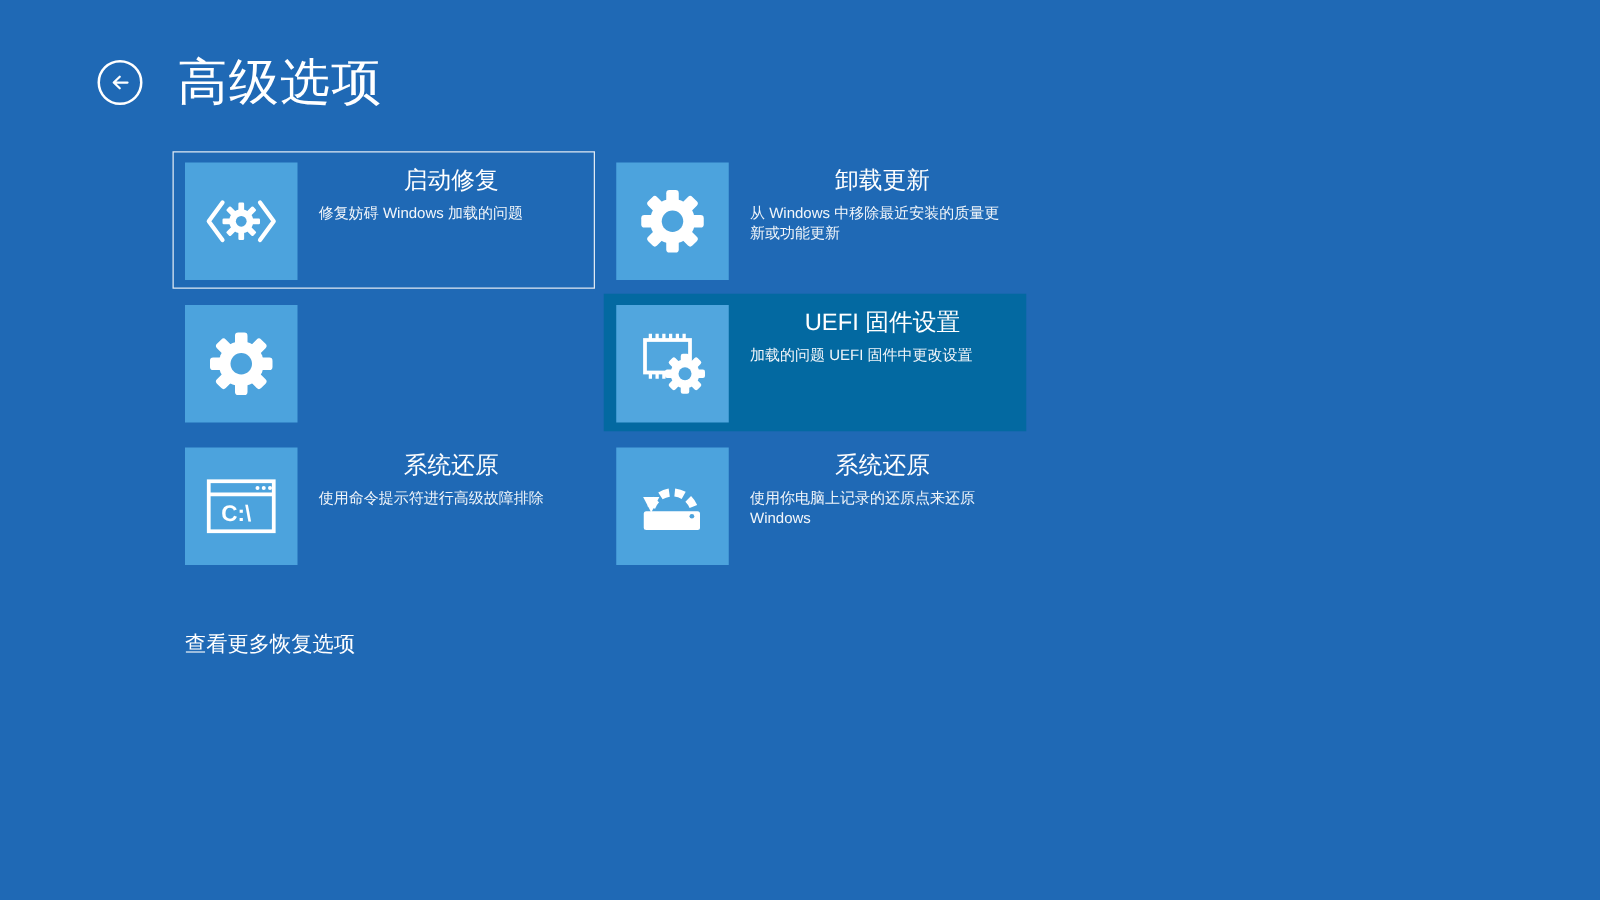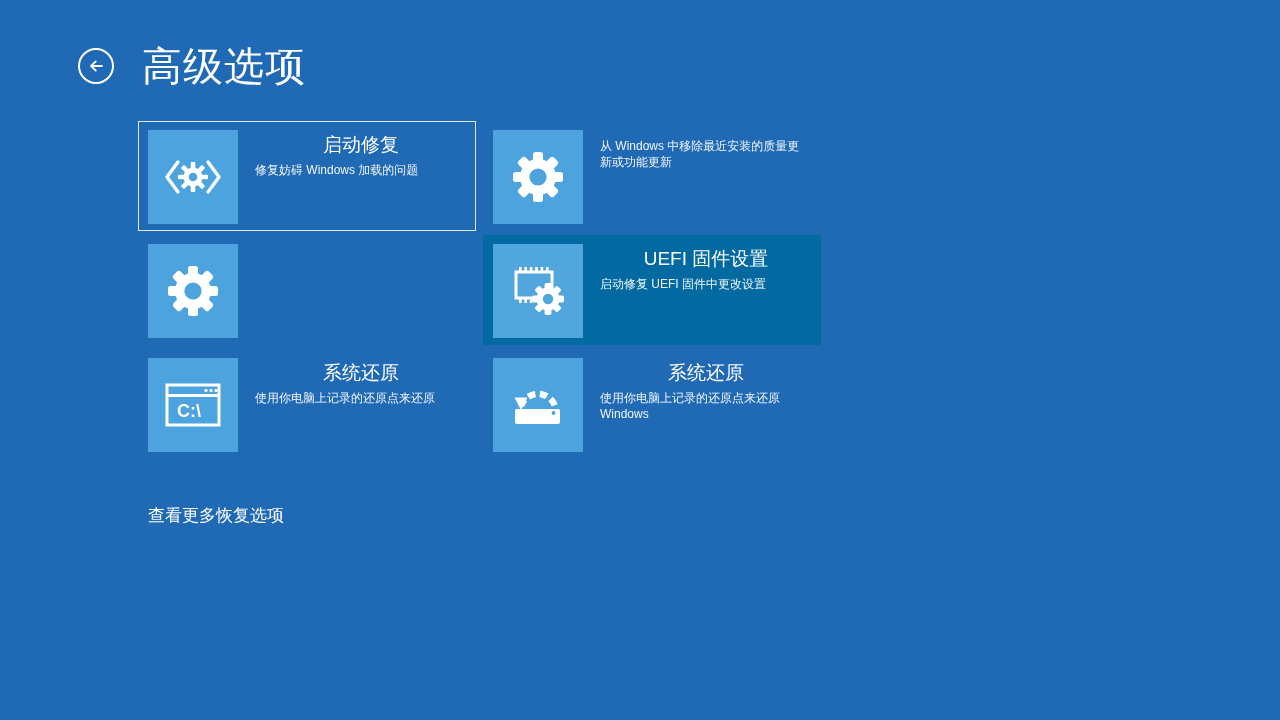--- a/index.html
+++ b/index.html
@@ -183,20 +183,21 @@
                 <rect x="-5" y="-25" width="10" height="50" rx="2.5" transform="rotate(45)"></rect>
                 <rect x="-5" y="-25" width="10" height="50" rx="2.5" transform="rotate(90)"></rect>
                 <rect x="-5" y="-25" width="10" height="50" rx="2.5" transform="rotate(135)"></rect>
                 <circle cx="0" cy="0" r="18"></circle>
               </g>
               <circle cx="0" cy="0" r="8.6" fill="#4ca3dd"></circle>
             </g>
           </svg>
         </div>
         <div class="tile-text">
+          <div class="tile-title">卸载更新</div>
           <div class="tile-desc">从 Windows 中移除最近安装的质量更新或功能更新</div>
         </div>
       </div>
     </div>
 
     <div class="grid-row">
 
       <div class="tile col-left">
         <div class="tile-icon">
           <svg width="56" height="56" viewBox="0 0 56 56" aria-hidden="true">
@@ -236,21 +237,21 @@
                 <rect x="-3.4" y="-16" width="6.8" height="32" rx="1.7" transform="rotate(90)"></rect>
                 <rect x="-3.4" y="-16" width="6.8" height="32" rx="1.7" transform="rotate(135)"></rect>
                 <circle cx="0" cy="0" r="11.5"></circle>
               </g>
               <circle cx="0" cy="0" r="5.2" fill="#51a6de"></circle>
             </g>
           </svg>
         </div>
         <div class="tile-text">
           <div class="tile-title">UEFI 固件设置</div>
-          <div class="tile-desc">启动修复 UEFI 固件中更改设置</div>
+          <div class="tile-desc">加载的问题 UEFI 固件中更改设置</div>
         </div>
       </div>
     </div>
 
     <div class="grid-row">
 
       <div class="tile col-left">
         <div class="tile-icon">
           <svg width="60" height="50" viewBox="0 0 60 50" aria-hidden="true">
             <rect x="4" y="5" width="52" height="40" fill="none" stroke="#ffffff" stroke-width="3"></rect>
@@ -258,21 +259,21 @@
             <g fill="#ffffff">
               <circle cx="43" cy="10.4" r="1.6"></circle>
               <circle cx="48" cy="10.4" r="1.6"></circle>
               <circle cx="53" cy="10.4" r="1.6"></circle>
             </g>
             <text x="14" y="37" font-family="'Liberation Sans', sans-serif" font-size="18" font-weight="bold" fill="#ffffff">C:\</text>
           </svg>
         </div>
         <div class="tile-text">
           <div class="tile-title">系统还原</div>
-          <div class="tile-desc">使用你电脑上记录的还原点来还原</div>
+          <div class="tile-desc">使用命令提示符进行高级故障排除</div>
         </div>
       </div>
 
       <div class="tile">
         <div class="tile-icon">
           <svg width="60" height="52" viewBox="0 0 60 52" aria-hidden="true">
             <path d="M13 27 A18 18 0 0 1 47 27" fill="none" stroke="#ffffff" stroke-width="6.5" stroke-linecap="butt" stroke-dasharray="7.5 4.5"></path>
             <path d="M6.5 18.5 L19.5 18.5 L13 31 Z" fill="#ffffff"></path>
             <rect x="7" y="30" width="45" height="15" rx="2" fill="#ffffff"></rect>
             <circle cx="45.5" cy="34" r="1.9" fill="#4ca3dd"></circle>

